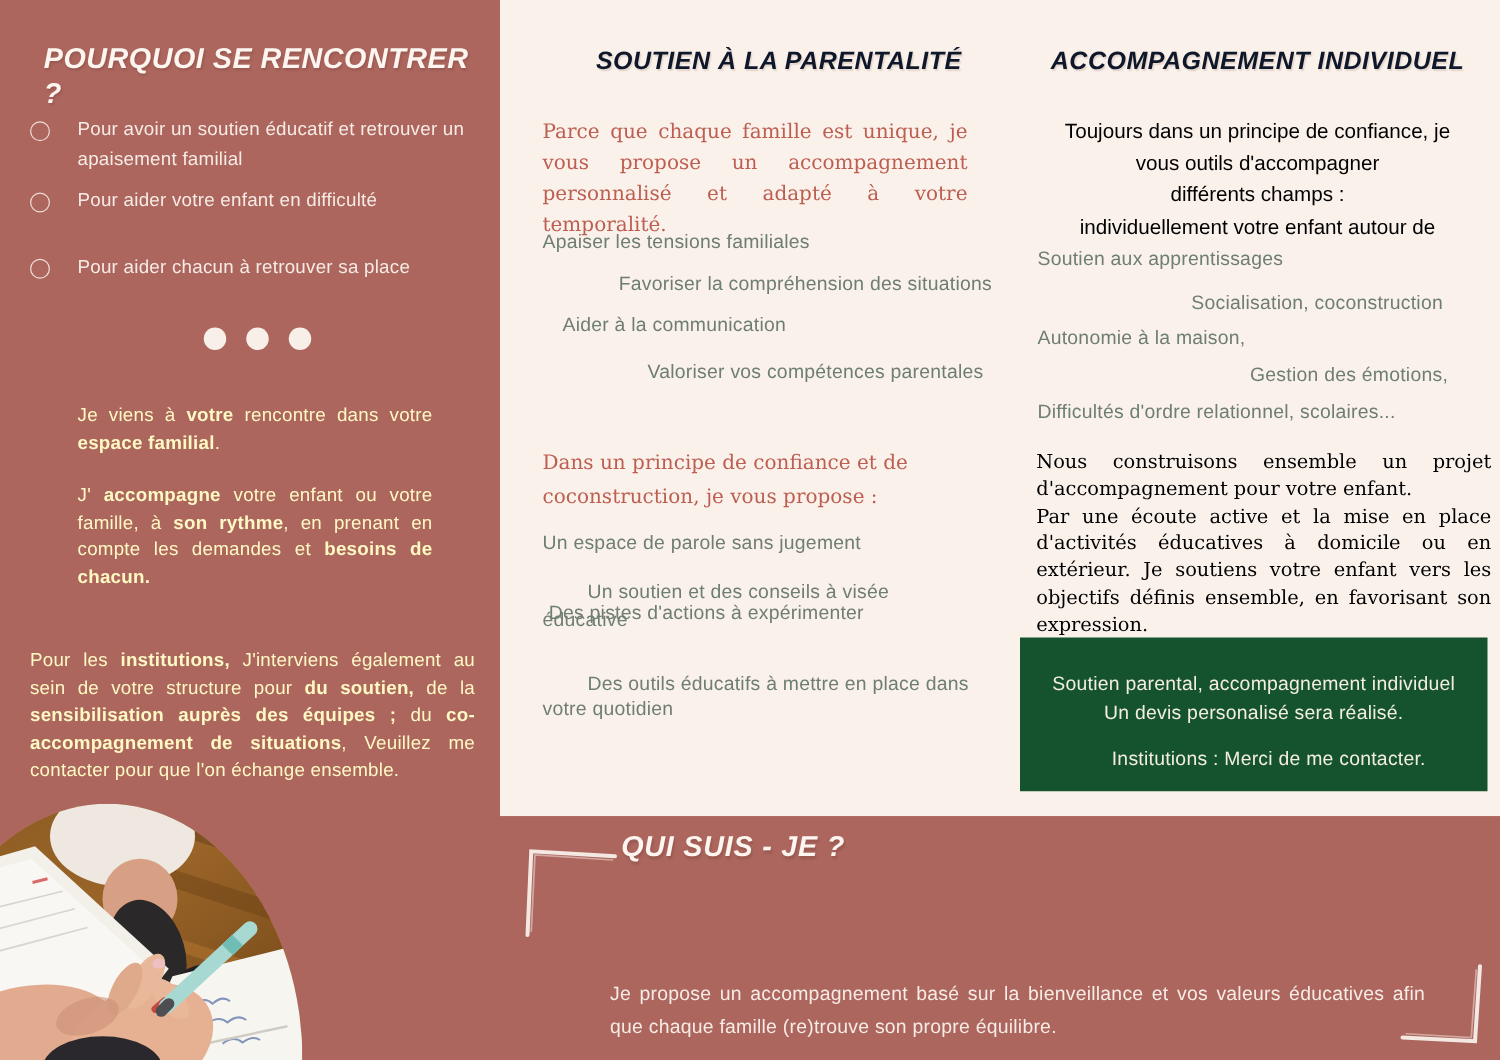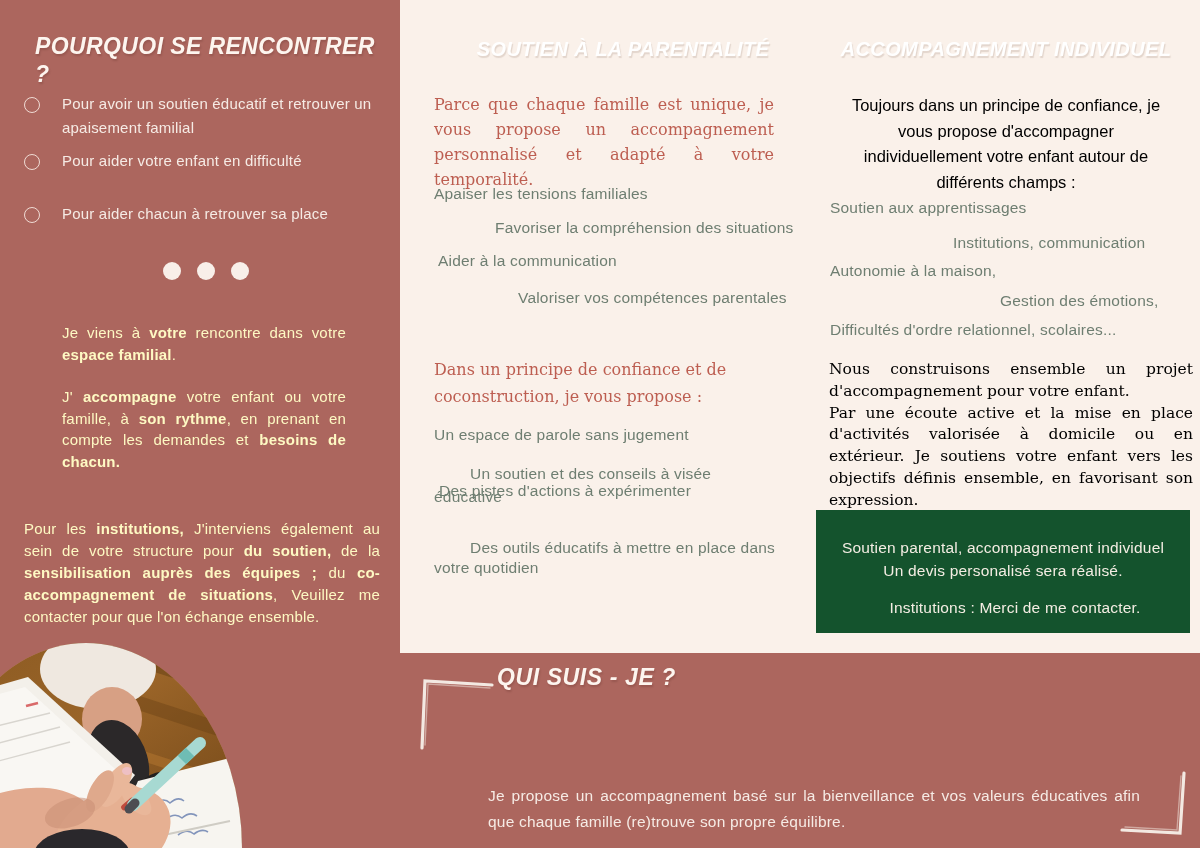--- a/index.html
+++ b/index.html
@@ -33,39 +33,39 @@
     text-align:justify;letter-spacing:.2px;
   }
   .lp .b{font-weight:bold;}
   .p1{left:62px;top:322px;width:284px;}
   .p2{left:62px;top:386px;width:284px;}
   .p3{left:24px;top:518px;width:356px;line-height:22px;}
 
   
   .gtitle{
     position:absolute;margin:0;font-size:20px;font-weight:800;font-style:italic;
-    letter-spacing:.4px;color:#ffffff;text-align:center;
+    letter-spacing:.4px;color:#0f172a;text-align:center;
     text-shadow:1px 2px 1px rgba(120,90,70,.18);
   }
   .t-mid{left:425px;top:38px;width:396px;}
   .t-right{left:818px;top:38px;width:376px;}
 
   
   .serif{font-family:"DejaVu Serif", serif;color:#bd5e51;margin:0;}
   .m-p1{position:absolute;left:434px;top:92px;width:340px;font-size:16px;line-height:25px;text-align:justify;}
   .m-p2{position:absolute;left:434px;top:356px;width:340px;font-size:16px;line-height:27px;}
   .centerlines{position:absolute;left:820px;top:93px;width:372px;font-size:16.5px;line-height:25.5px;text-align:center;}
   .r-para{position:absolute;left:829px;top:359px;width:364px;font-size:15.5px;line-height:21.8px;text-align:justify;}
   .r-para p{margin:0;font-family:"DejaVu Serif", serif;}
 
   
   .mli,.rli{position:absolute;font-size:15.5px;line-height:20px;color:#6e7e71;letter-spacing:.2px;}
   #ml0{left:434px;top:184px}
   #ml1{left:495px;top:218px}
-  #ml2{left:438px;top:251px}
+  #ml2{left:450px;top:251px}
   #ml3{left:518px;top:288px}
   #ml4{left:434px;top:425px}
   #ml5{left:434px;top:462px;width:300px;text-indent:36px;line-height:23px;}
   #ml6{left:439px;top:481px}
   #ml7{left:434px;top:538px;width:352px;text-indent:36px;line-height:20px;}
   #rl0{left:830px;top:198px}
   #rl1{left:953px;top:233px}
   #rl2{left:830px;top:261px}
   #rl3{left:1000px;top:291px}
   #rl4{left:830px;top:320px}
@@ -143,34 +143,34 @@
   <p class="serif m-p2">Dans un principe de confiance et de coconstruction, je vous propose :</p>
 
   <div class="mli" id="ml4">Un espace de parole sans jugement</div>
   <div class="mli" id="ml5">Un soutien et des conseils à visée éducative</div>
   <div class="mli" id="ml6">Des pistes d'actions à expérimenter</div>
   <div class="mli" id="ml7">Des outils éducatifs à mettre en place dans votre quotidien</div>
 
   <h2 class="gtitle t-right">ACCOMPAGNEMENT INDIVIDUEL</h2>
   <div class="centerlines">
     <div>Toujours dans un principe de confiance, je</div>
-    <div>vous propose d'accompagner</div>
+    <div>vous outils d'accompagner</div>
+    <div>différents champs :</div>
     <div>individuellement votre enfant autour de</div>
-    <div>différents champs :</div>
   </div>
 
   <div class="rli" id="rl0">Soutien aux apprentissages</div>
-  <div class="rli" id="rl1">Institutions, communication</div>
+  <div class="rli" id="rl1">Socialisation, coconstruction</div>
   <div class="rli" id="rl2">Autonomie à la maison,</div>
   <div class="rli" id="rl3">Gestion des émotions,</div>
   <div class="rli" id="rl4">Difficultés d'ordre relationnel, scolaires...</div>
 
   <div class="r-para">
     <p>Nous construisons ensemble un projet d'accompagnement pour votre enfant.</p>
-    <p>Par une écoute active et la mise en place d'activités valorisée à domicile ou en extérieur. Je soutiens votre enfant vers les objectifs définis ensemble, en favorisant son expression.</p>
+    <p>Par une écoute active et la mise en place d'activités éducatives à domicile ou en extérieur. Je soutiens votre enfant vers les objectifs définis ensemble, en favorisant son expression.</p>
   </div>
 
   <div class="infobox">
     <div>Soutien parental, accompagnement individuel</div>
     <div>Un devis personalisé sera réalisé.</div>
     <div class="gap">Institutions : Merci de me contacter.</div>
   </div>
 
   <section class="band"></section>
 

